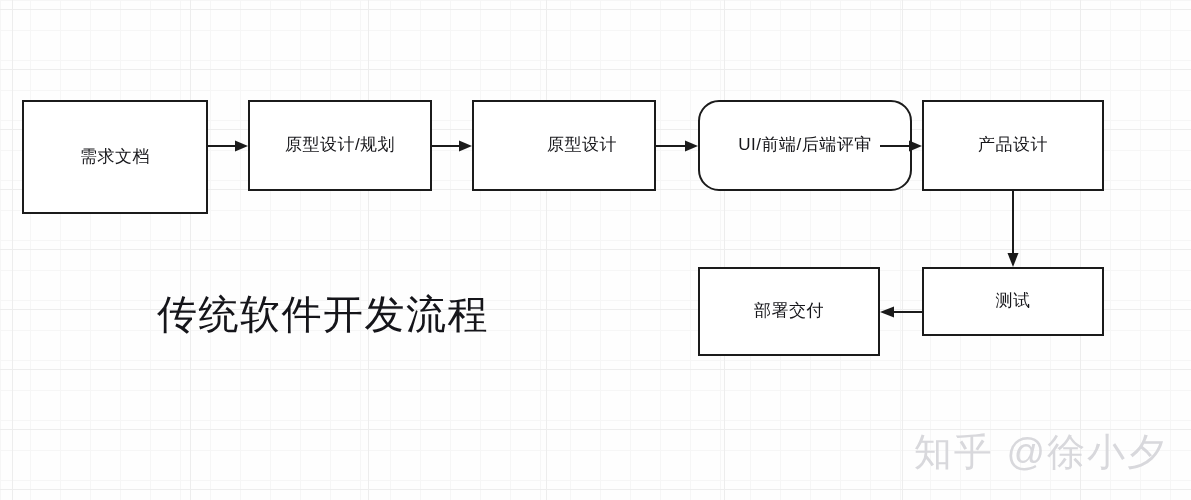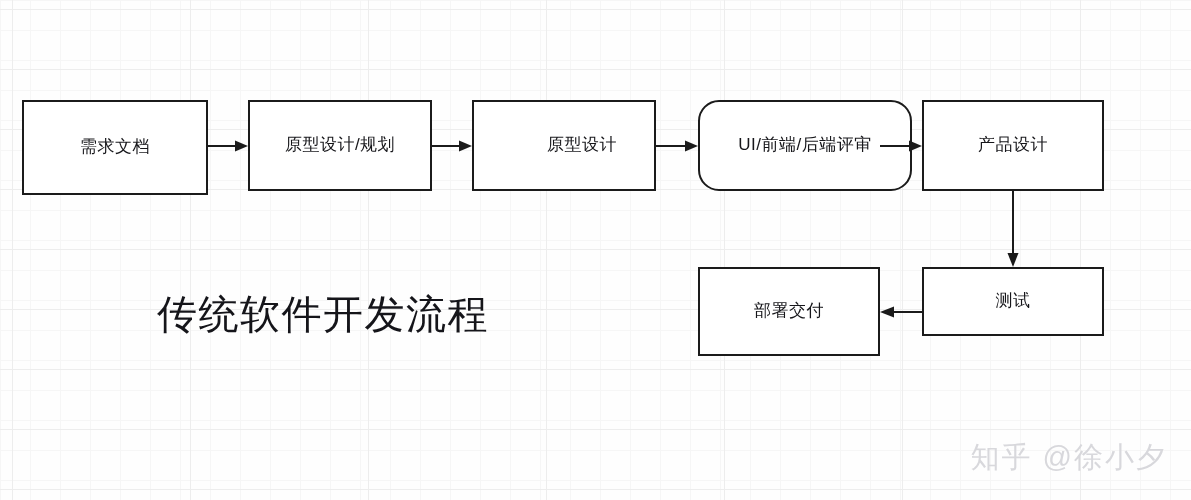--- a/index.html
+++ b/index.html
@@ -67,34 +67,34 @@
     color: #15151a;
     letter-spacing: 1.5px;
     white-space: nowrap;
     font-weight: 400;
   }
 
   #watermark {
     position: absolute;
     right: 24px;
     bottom: 22px;
-    font-size: 29px;
+    font-size: 38px;
     color: #d8d8dc;
     letter-spacing: 2px;
     white-space: nowrap;
     font-weight: 400;
     user-select: none;
   }
 </style>
 </head>
 <body>
 
 <div id="canvas">
 
-  <div class="flow-box" style="left:22px; top:100px; width:186px; height:95px;text-align:center;">
+  <div class="flow-box" style="left:22px; top:100px; width:186px; height:114px;text-align:center;">
     <span class="box-label">需求文档</span>
   </div>
 
   <div class="flow-box" style="left:248px; top:100px; width:184px; height:91px;">
     <span class="box-label">原型设计/规划</span>
   </div>
 
   <div class="flow-box" style="left:472px; top:100px; width:184px; height:91px;padding-left:36px;">
     <span class="box-label">原型设计</span>
   </div>

